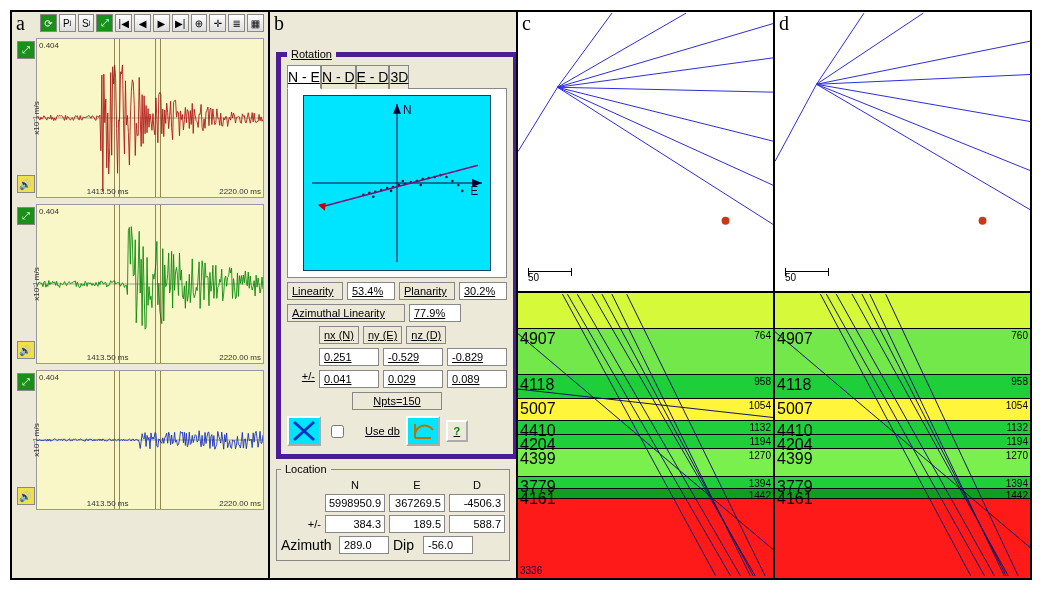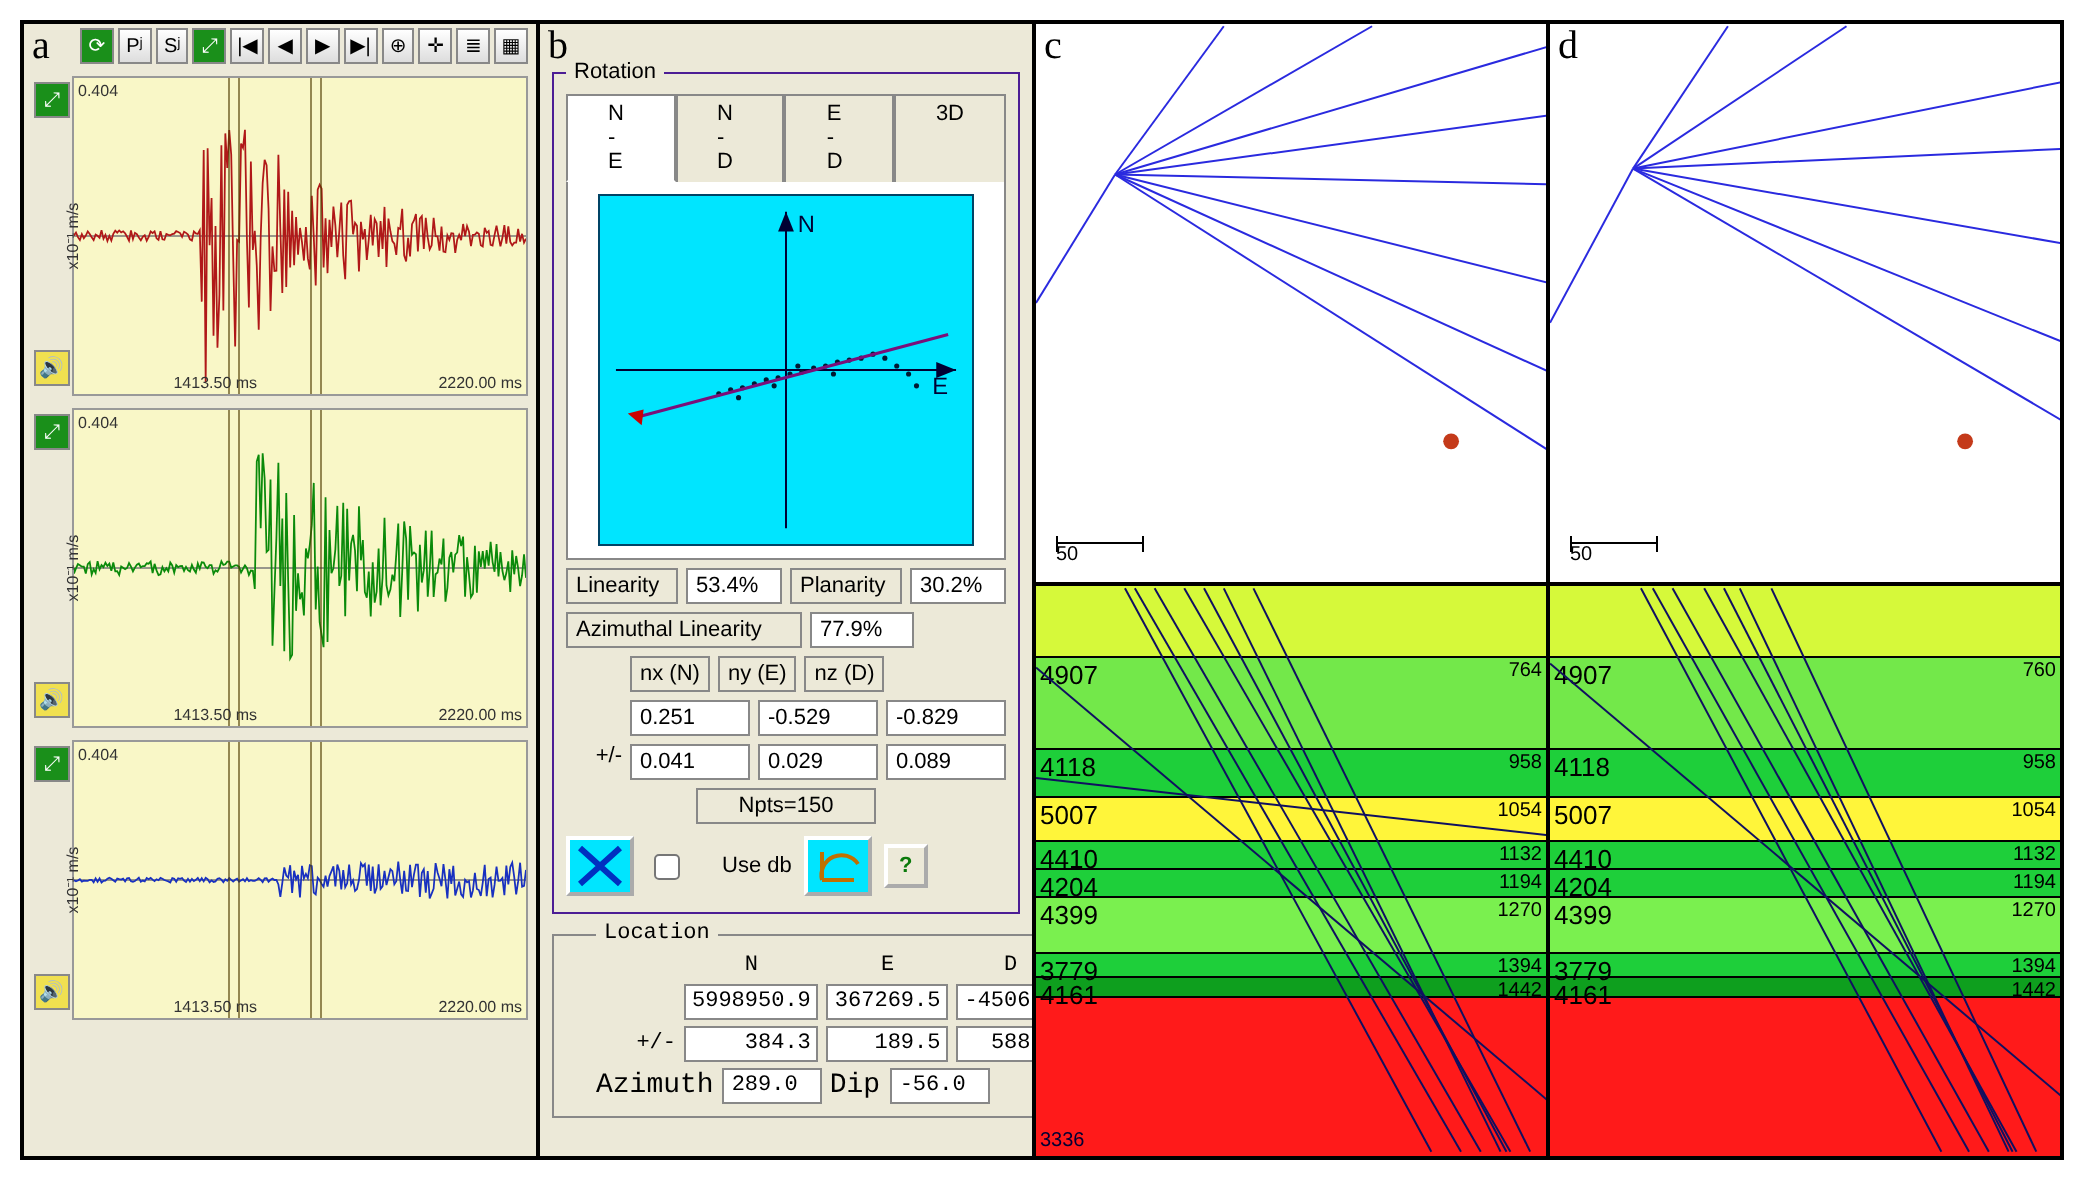--- a/index.html
+++ b/index.html
@@ -76,27 +76,27 @@
   .wave .tool-mini.spk { background:#f0e050; top:auto; bottom:4px;}
   .wave .vline { position:absolute; top:0; bottom:0; width:0;
     border-left:1px solid rgba(80,60,0,.6);}
   .wave .vpair::after{
     content:""; position:absolute; left:4px; top:0; bottom:0;
     border-left:1px solid rgba(80,60,0,.6);}
 
   
   #panel-b { width: 248px; background:#ece9d8; padding:4px; padding-top:0;}
   fieldset.rot {
-    border:1px solid #4c1d95; margin-top:18px; padding:4px 6px 6px;
+    border:5px solid #4c1d95; margin-top:36px; padding:4px 6px 6px;text-decoration:underline;
   }
   fieldset legend { font-size:11px; padding:0 4px;}
   .tabs { display:flex; gap:0; }
   .tab {
-    padding:3px 20px; border:1px solid #888; border-bottom:none;
-    background:#ece9d8; cursor:pointer; font-size:11px;
+    padding:3px 0; border:1px solid #888; border-bottom:none;
+    background:#ece9d8; cursor:pointer; font-size:14px;
     position:relative; top:1px;
   }
   .tab.active { background:#fff; font-weight:normal; border-bottom:1px solid #fff; z-index:2;}
   .tabpage {
     border:1px solid #888; background:#fff; padding:6px;
     display:flex; justify-content:center;
   }
   .neplot {
     width: 188px; height: 176px; background:#00e5ff;
     border:1px solid #046; position:relative;
@@ -114,21 +114,21 @@
   }
   .btnrow{ display:flex; align-items:center; gap:6px; margin:6px 0 2px;}
   .sqbtn{
     width:34px; height:30px; border:2px outset #fff;
     background:#00e5ff; display:flex; align-items:center; justify-content:center;
     cursor:pointer;
   }
   .chk { display:flex; align-items:center; gap:18px; font-size:11px;}
   .chk input{ width:13px; height:13px;}
 
-  fieldset.loc { border:1px solid #888; margin-top:4px; padding:4px 21px 6px;font-family:Liberation Mono, monospace;}
+  fieldset.loc { border:1px solid #888; margin-top:4px; padding:4px 4px 6px;}
   .grid3 { display:grid; grid-template-columns: 40px 1fr 1fr 1fr; gap:3px 4px; align-items:center;}
   .grid3 .hdr{ text-align:center; font-size:11px;}
   .grid3 .val{
     border:1px solid #888; background:#fff; height:18px; padding:1px 3px;
     font-size:11px; display:flex; align-items:center; justify-content:flex-end;
   }
   .two { display:flex; gap:4px; margin-top:3px; align-items:center;}
   .two .lab{ font-size:14px; min-width:54px;}
   .two .val{
     border:1px solid #888; background:#fff; height:18px; padding:1px 4px;
@@ -151,21 +151,21 @@
   .scalebar .bar::before,
   .scalebar .bar::after{
     content:""; position:absolute; top:-4px; width:0; height:8px;
     border-left:1px solid #000;
   }
   .scalebar .bar::before{left:0;} .scalebar .bar::after{right:0;}
   .section {
     flex:1; position:relative; overflow:hidden; background:#fff;
   }
   .layer{ position:absolute; left:0; right:0; border-top:1px solid #000;}
-  .layer .lleft{position:absolute; left:2px; top:1px; font-size:13px;}
+  .layer .lleft{position:absolute; left:2px; top:1px; font-size:16px;}
   .layer .lright{position:absolute; right:2px; top:1px; font-size:10px;}
   .section svg.rays{position:absolute; inset:0; width:100%; height:100%; pointer-events:none;}
   .section .botlabel{position:absolute; left:2px; bottom:2px; font-size:10px; color:#003;}
 </style>
 </head>
 <body>
 
 <div class="outer">
 
   <div id="panel-a" class="panel">

